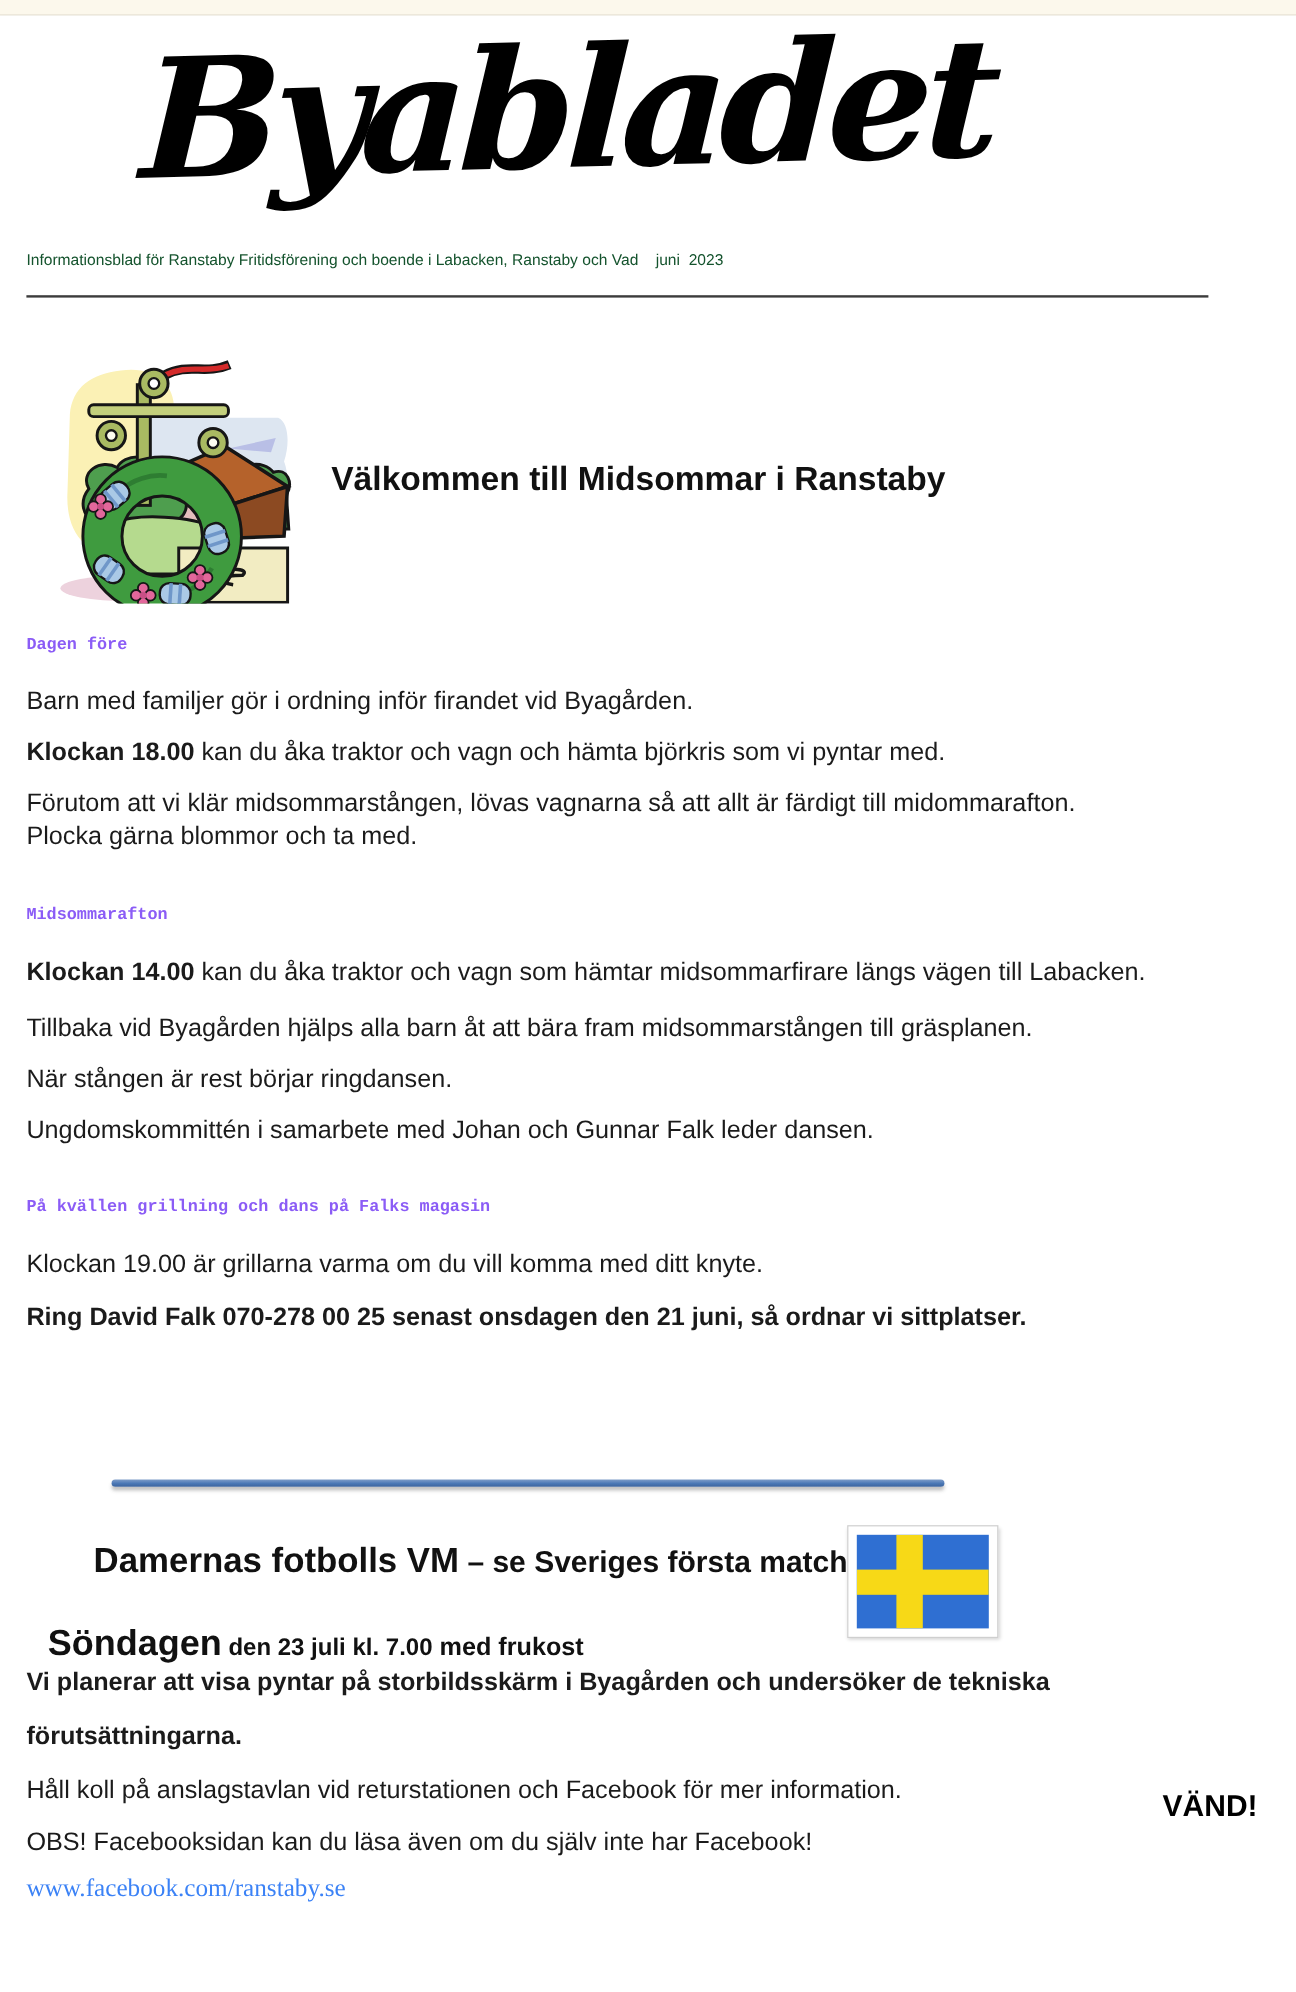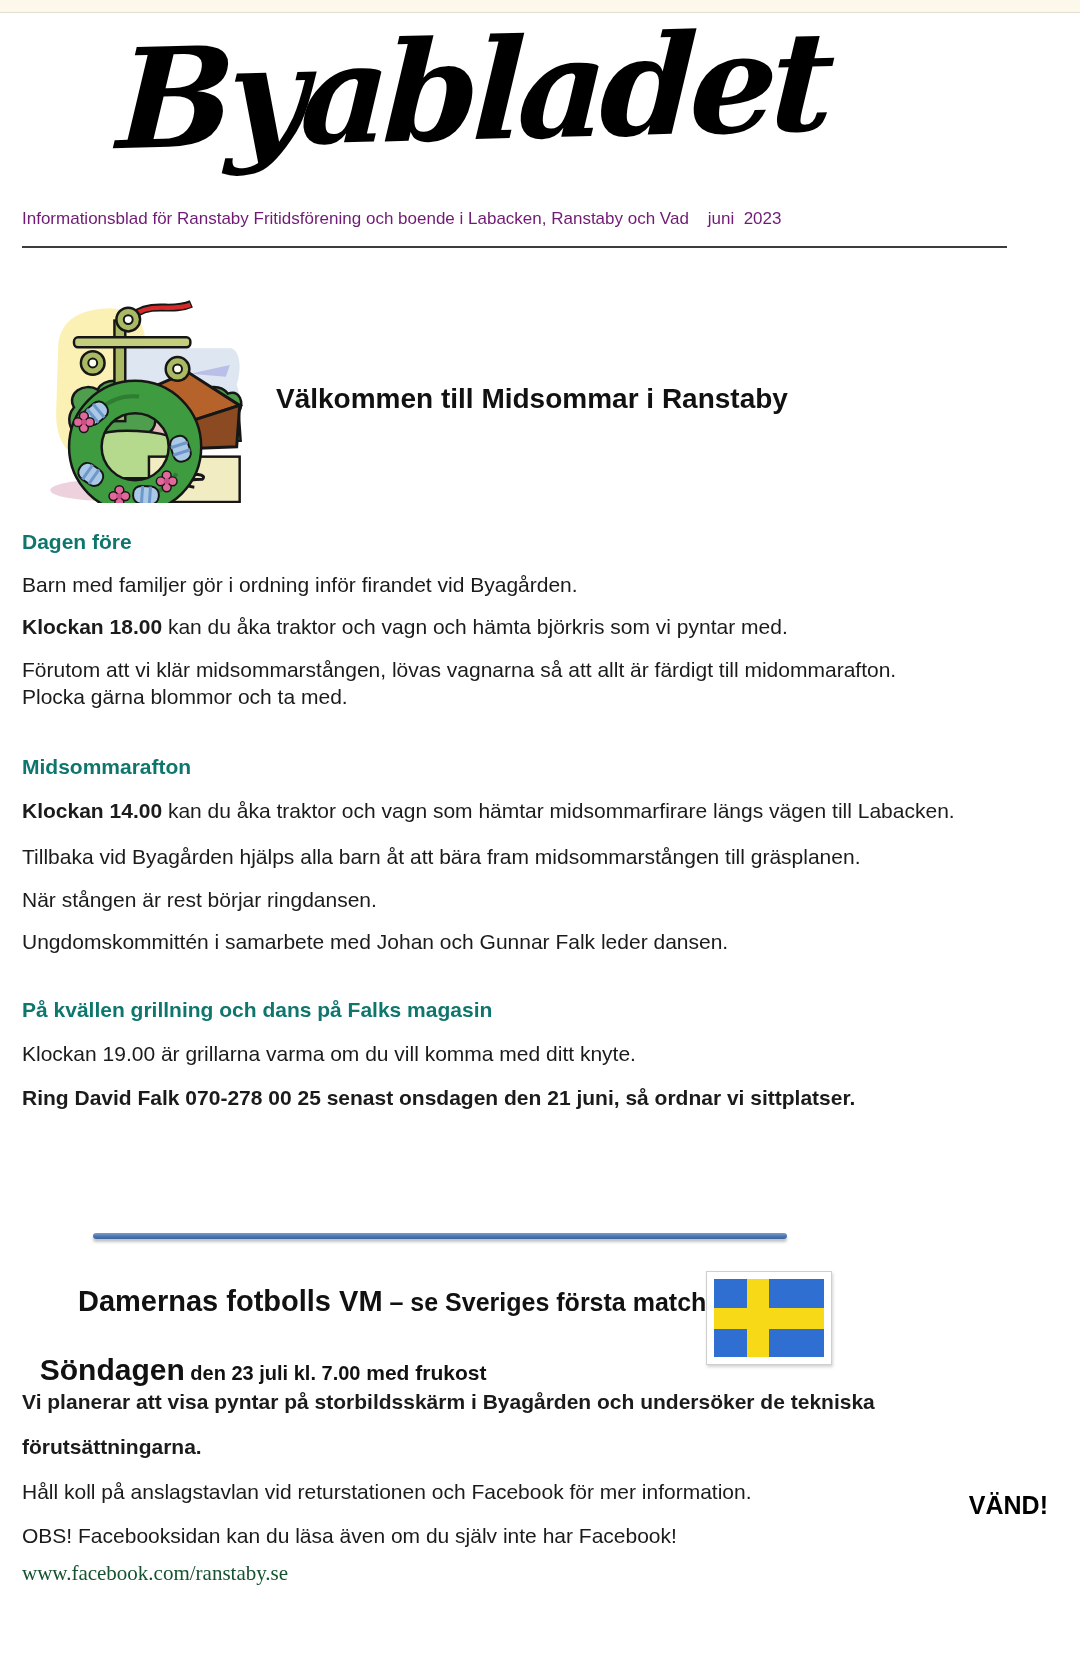--- a/index.html
+++ b/index.html
@@ -23,41 +23,41 @@
     font-family: "DejaVu Serif", serif;
     font-style: italic; font-weight: bold;
     font-size: 138px; line-height: 1.1;
     letter-spacing: -7px;
     transform: rotate(-1.5deg) skewX(-4deg);
     color: #000;
     white-space: nowrap;
   }
   .subtitle {
     position: absolute; left: 22px; top: 196px;
-    font-size: 17px; color: #701a75; white-space: pre;
+    font-size: 13px; color: #14532d; white-space: pre;
   }
   .masthead-rule {
     position: absolute; left: 22px; top: 233px; width: 985px; height: 2px;
     background: #3c3c3c;
   }
 
   .clipart { position: absolute; left: 45px; top: 278px; width: 200px; height: 212px; }
 
   .welcome-heading {
     position: absolute; left: 276px; top: 370px;
     font-size: 28px; font-weight: bold; color: #111;
     white-space: nowrap;
   }
 
   .line {
     position: absolute; left: 22px;
     font-size: 21px; line-height: 1.15; color: #1b1b1b;
     white-space: pre-wrap;
   }
-  .h2 { font-weight: bold; font-size: 21px; color: #0f766e; }
+  .h2 { font-weight: bold; font-size: 14px; color: #8b5cf6; font-family: Liberation Mono, monospace; }
   .b  { font-weight: bold; }
 
   .divider {
     position: absolute; left: 93px; top: 1220px; width: 694px; height: 6px;
     background: linear-gradient(#7d9cc8, #4a77b5 55%, #3a custom);
     background: linear-gradient(#7d9cc8, #4a77b5 55%, #3d639c);
     border-radius: 3px;
     box-shadow: 0 3px 3px rgba(120,120,120,0.45);
   }
 
@@ -206,16 +206,16 @@
   </div>
 
   <div class="sunday-line">
     <span class="sz-a">Söndagen</span><span class="sz-b"> den 23 juli kl. 7.00</span><span class="sz-c"> med frukost</span>
   </div>
   <div class="line b" style="top:1377px">Vi planerar att visa pyntar på storbildsskärm i Byagården och undersöker de tekniska</div>
   <div class="line b" style="top:1422px">förutsättningarna.</div>
   <div class="line" style="top:1467px">Håll koll på anslagstavlan vid returstationen och Facebook för mer information.</div>
   <div class="line" style="top:1511px">OBS! Facebooksidan kan du läsa även om du själv inte har Facebook!</div>
 
-  <a href="#" class="footer-link" style="color: #14532d; text-align: center;">www.facebook.com/ranstaby.se</a>
+  <a href="#" class="footer-link" style="color: #3b82f6; text-align: center;">www.facebook.com/ranstaby.se</a>
   <div class="vand">VÄND!</div>
 
 </div>
 
 </body></html>

